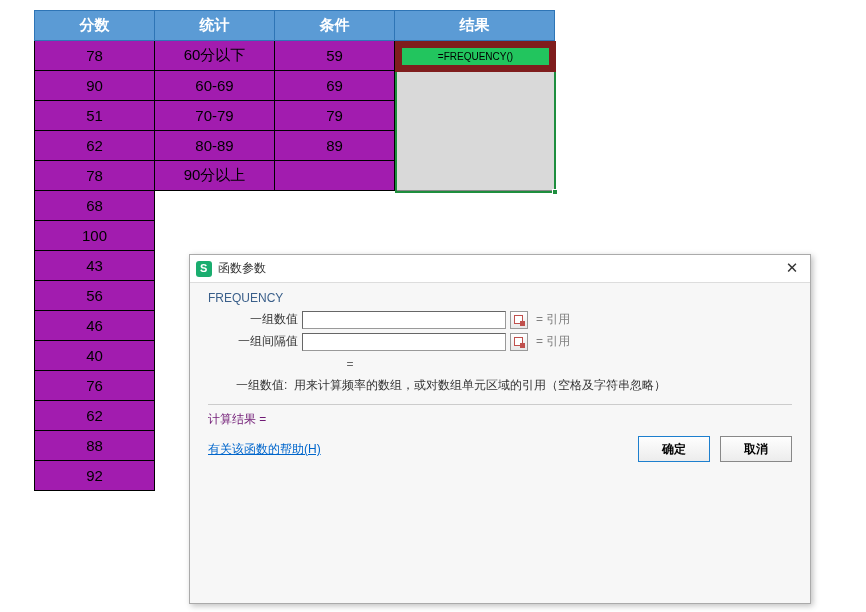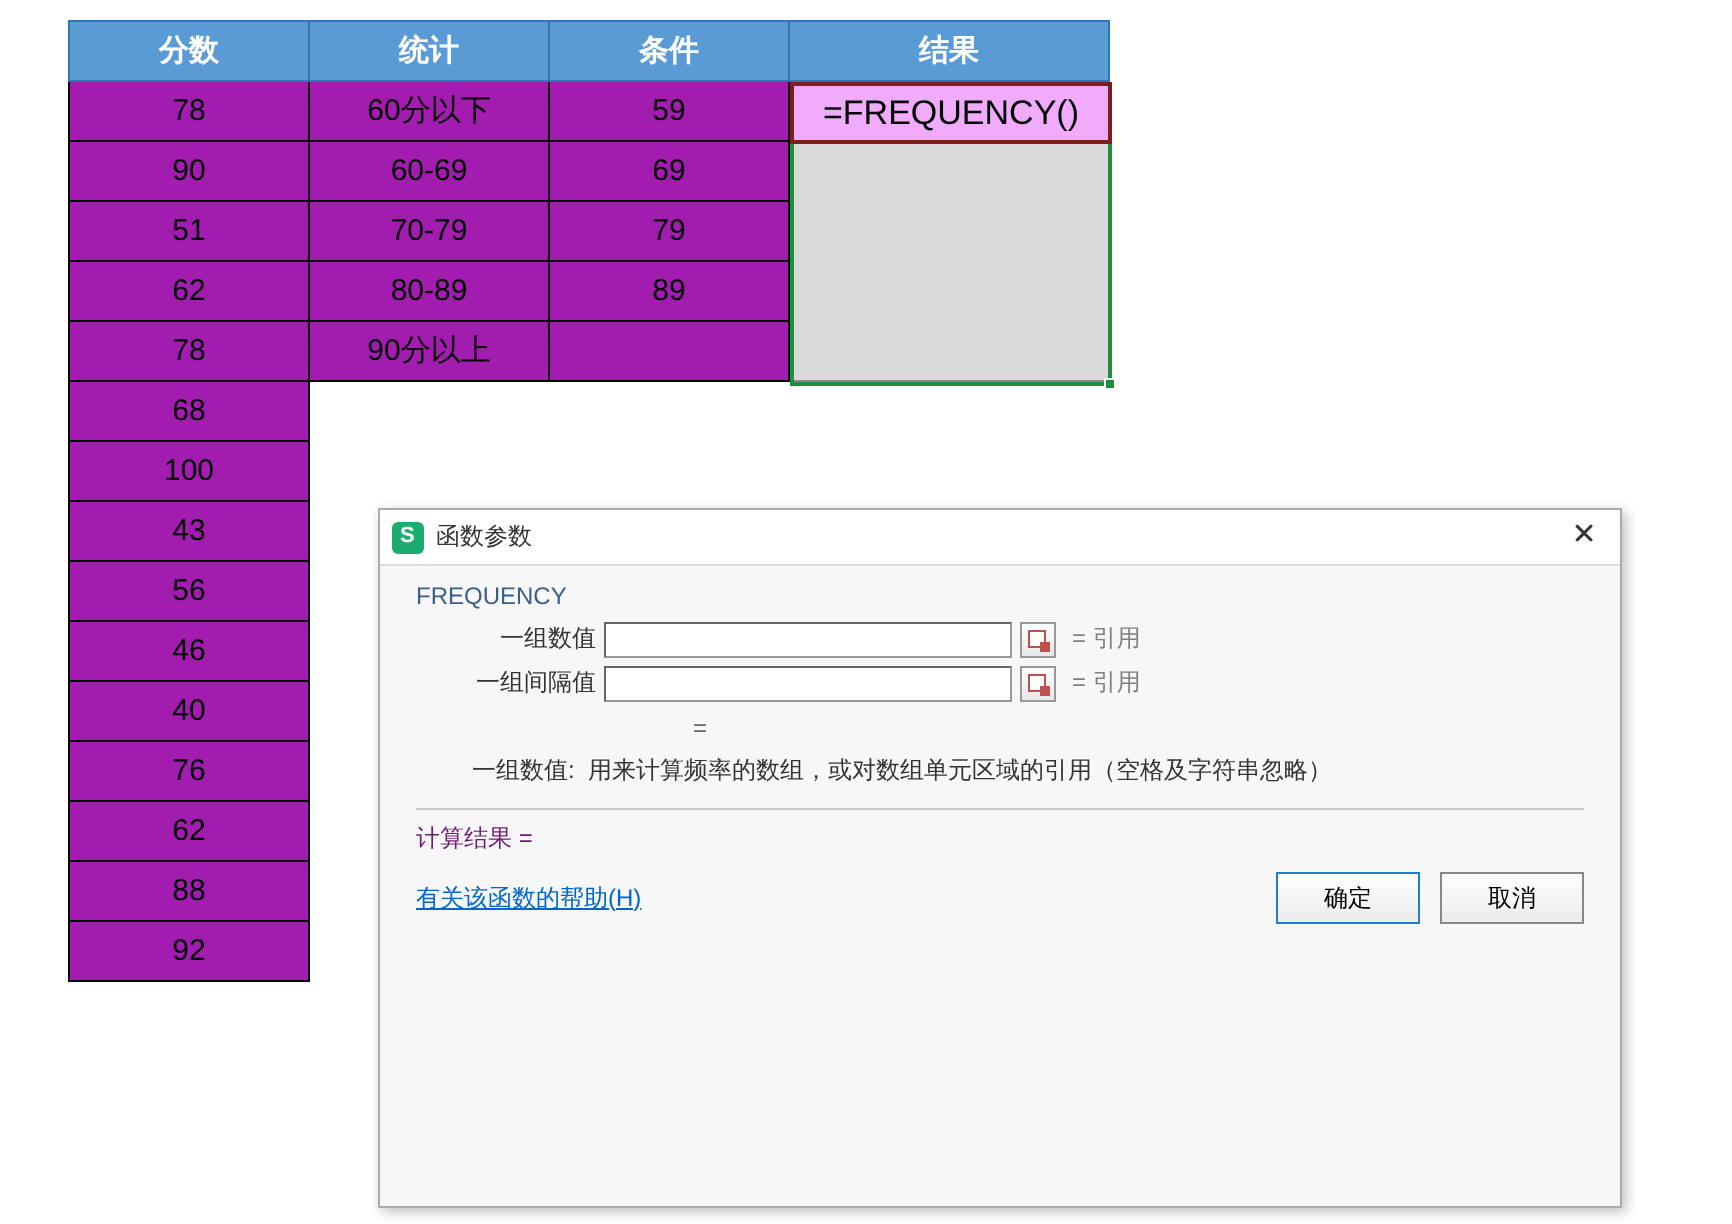--- a/index.html
+++ b/index.html
@@ -40,26 +40,26 @@
   .col-d { width: 160px; }
   .row-h { height: 30px; }
 
   .selection-range {
     position: absolute;
     border: 2px solid #1e8e3e;
     pointer-events: none;
   }
   .selection-active {
     position: absolute;
-    border: 2px solid #7f1d1d;
-    background: #f0abfc;
+    border: 7px solid #7f1d1d;
+    background: #22c55e;
     display: flex;
     align-items: center;
     justify-content: center;
-    font-size: 17px;
+    font-size: 10px;
   }
   .fill-cells {
     position: absolute;
     background: #d9d9d9;
     border-bottom: 1px solid #888;
   }
   .fill-handle {
     position: absolute;
     width: 6px; height: 6px;
     background: #1e8e3e;
@@ -161,20 +161,21 @@
   }
   .help-link { color: #0066cc; text-decoration: underline; cursor: pointer; }
   .spacer { flex: 1; }
   .btn {
     width: 72px; height: 26px;
     border: 1px solid #888;
     background: linear-gradient(#fefefe,#ececec);
     cursor: pointer;
     font-size: 12px;
     margin-left: 10px;
+    font-weight: bold;
   }
   .btn.primary { border: 1.5px solid #1d7fce; }
 </style>
 </head>
 <body>
 
 <div class="sheet">
   <table>
     <tbody>
         <tr class="row-h">

